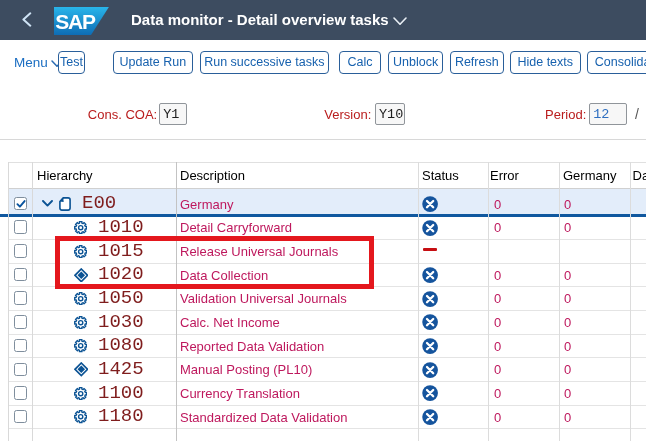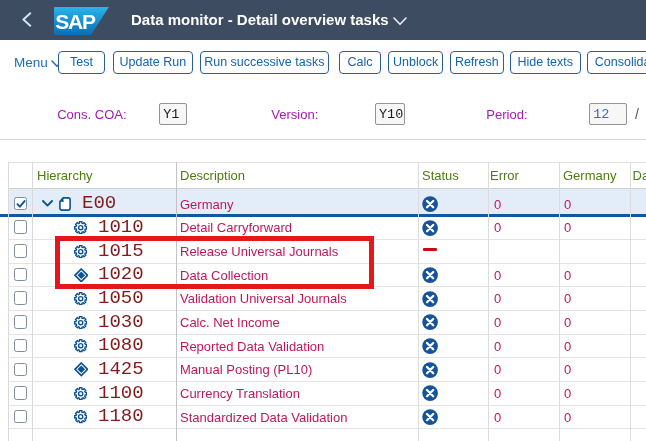--- a/index.html
+++ b/index.html
@@ -1,23 +1,23 @@
 <!DOCTYPE html>
 <html><head><meta charset="utf-8"><style>
 html,body{margin:0;padding:0}
 body{width:646px;height:441px;overflow:hidden;position:relative;background:#ffffff;
  font-family:"Liberation Sans",sans-serif;-webkit-font-smoothing:antialiased}
 .abs{position:absolute}
 .btn{position:absolute;top:50.5px;height:23.8px;border:1px solid #2a5f9a;border-radius:4px;
  background:#fff;color:#1761ae;font-size:12.5px;line-height:21.8px;text-align:center;box-sizing:border-box;white-space:nowrap;overflow:hidden}
-.flabel{position:absolute;font-size:13px;color:#a21caf;top:107px;line-height:15px;white-space:nowrap;text-align:left}
+.flabel{position:absolute;font-size:13px;color:#b91c1c;top:107px;line-height:15px;white-space:nowrap;text-align:right}
 .fbox{position:absolute;top:103.4px;height:21.6px;border:1.4px solid #90959a;background:#f7f7f7;
  box-sizing:border-box;font-family:"Liberation Mono",monospace;font-size:13.5px;color:#1f1f1f;
  display:flex;align-items:center;padding-left:3px;border-radius:2px}
-.hdr{position:absolute;font-size:13px;color:#4d7c0f;top:167.5px;line-height:15px}
+.hdr{position:absolute;font-size:13px;color:#000000;top:167.5px;line-height:15px}
 .cell{position:absolute;font-size:13px;color:#be185d}
 .code{position:absolute;font-family:"Liberation Mono",monospace;font-size:19px;color:#7f1d1d}
 .vline{position:absolute;width:1px;background:#d9d9d9}
 .hline{position:absolute;height:1px;background:#e4e4e4}
 </style></head><body>
 
 <div class="abs" style="left:0;top:0;width:646px;height:40px;background:#3d4c60"></div>
 <svg class="abs" style="left:21px;top:11.5px" width="11" height="15" viewBox="0 0 11 15">
     <polyline points="9.3,1.3 2.4,7.5 9.3,13.7" fill="none" stroke="#cfe3f5" stroke-width="2.0" stroke-linecap="round" stroke-linejoin="round"></polyline>
   </svg>
@@ -32,21 +32,21 @@
     <text x="1.2" y="21.8" font-family="Liberation Sans,sans-serif" font-weight="bold" font-size="21" fill="#ffffff" letter-spacing="-1.2">SAP</text>
   </svg>
 <div class="abs" style="left:131px;top:0;height:40px;line-height:40px;color:#ffffff;font-size:15px;font-weight:bold">Data monitor - Detail overview tasks</div>
 <svg style="position:absolute;left:392.5px;top:16.8px" width="14.0" height="8.3" viewBox="0 0 14.0 8.3">
     <polyline points="1,1 7.0,7.3 13.0,1" fill="none" stroke="#e8eef4" stroke-width="1.6" stroke-linecap="round" stroke-linejoin="round"></polyline>
   </svg>
 <div class="abs" style="left:14px;top:54.5px;font-size:13.5px;color:#1b6ec2;line-height:15px">Menu</div>
 <svg style="position:absolute;left:50.5px;top:59.5px" width="12.0" height="7.2" viewBox="0 0 12.0 7.2">
     <polyline points="1,1 6.0,6.2 11.0,1" fill="none" stroke="#2a6bb2" stroke-width="1.5" stroke-linecap="round" stroke-linejoin="round"></polyline>
   </svg>
-<div class="btn" style="left:58px;width:47px">Test</div>
+<div class="btn" style="left:58px;width:27px">Test</div>
 <div class="btn" style="left:112.8px;width:80.1px">Update Run</div>
 <div class="btn" style="left:199.8px;width:129px">Run successive tasks</div>
 <div class="btn" style="left:338.8px;width:42.6px">Calc</div>
 <div class="btn" style="left:387.7px;width:55.8px">Unblock</div>
 <div class="btn" style="left:449.9px;width:53.8px">Refresh</div>
 <div class="btn" style="left:510.0px;width:70.5px">Hide texts</div>
 <div class="btn" style="left:586.8px;width:104px;text-align:left;padding-left:7px">Consolidation</div>
 <div class="flabel" style="left:57.2px;width:100px">Cons. COA:</div>
 <div class="fbox" style="left:159.2px;width:27.9px">Y1</div>
 <div class="flabel" style="left:271.3px;width:100px">Version:</div>

